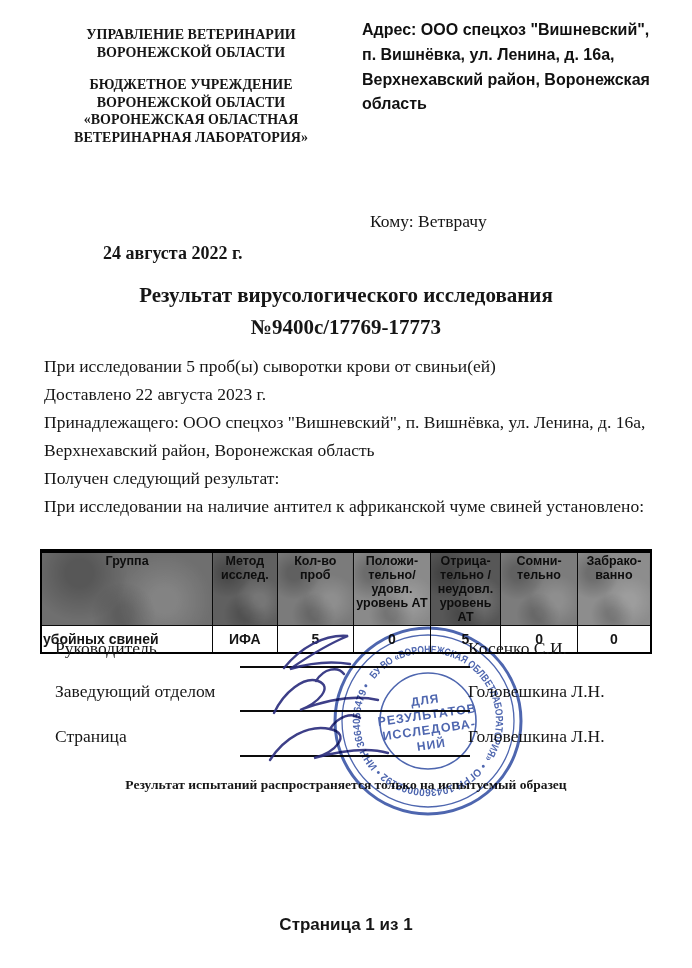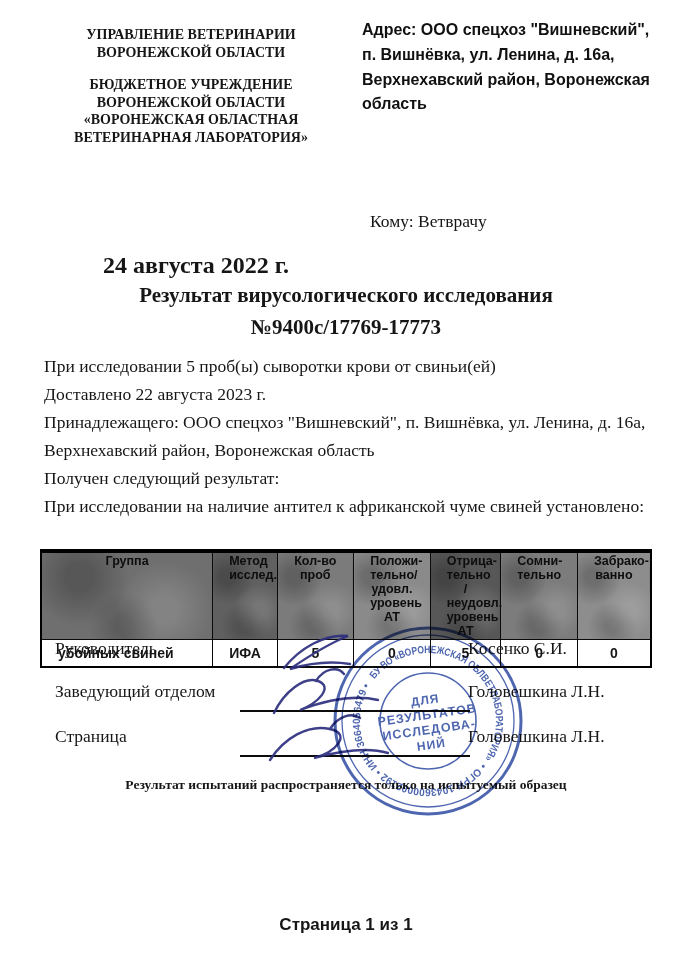--- a/index.html
+++ b/index.html
@@ -15,39 +15,39 @@
   }
   .org-dept { font-size:14px; line-height:1.25; white-space:pre-line; }
   .org-inst { margin-top:15px; font-size:14px; line-height:1.25; white-space:pre-line; }
   .org-contact { margin-top:2px; font-size:13.5px; line-height:1.32; }
   .addr-block {
     position:absolute; left:362px; top:18px; width:290px;
     font-family:"Liberation Sans", sans-serif; font-weight:700;
     font-size:16px; line-height:1.55; color:#111;
   }
   .to-line { position:absolute; left:370px; top:211px; font-size:17.5px; }
-  .date-line { position:absolute; left:103px; top:252px; font-size:24px; font-weight:bold; }
+  .date-line { position:absolute; left:103px; top:243px; font-size:18px; font-weight:bold; }
   
   .doc-title {
     position:absolute; left:0; top:280px; width:692px; text-align:center;
     font-size:21px; font-weight:bold; line-height:1.5;
   }
   
   .body-text {
     position:absolute; left:44px; top:352px; width:612px;
     font-size:17.5px; line-height:28px;
   }
   .body-text p { margin:0; }
   
   .result-table {
     position:absolute; left:40px; top:549px; width:612px;
     border-collapse:collapse; table-layout:fixed;
     font-family:"Liberation Sans", sans-serif;
   }
-  .result-table th, .result-table td { border:1.5px solid #0a0a0a; padding:1px 16px; }
+  .result-table th, .result-table td { border:1.5px solid #0a0a0a; padding:1px 1px; }
   .result-table { border:2.5px solid #000; border-top:4px solid #000; }
   .result-table th {
     height:56px; vertical-align:top; text-align:center;
     font-size:12.5px; font-weight:700; line-height:1.12;
     color:#0d0d0d; white-space:pre-line;
   }
   .th-noise {
     background-image:
       radial-gradient(circle at 22% 28%, rgba(0,0,0,.22) 0 9%, transparent 34%),
       radial-gradient(circle at 72% 66%, rgba(255,255,255,.14) 0 9%, transparent 36%),

